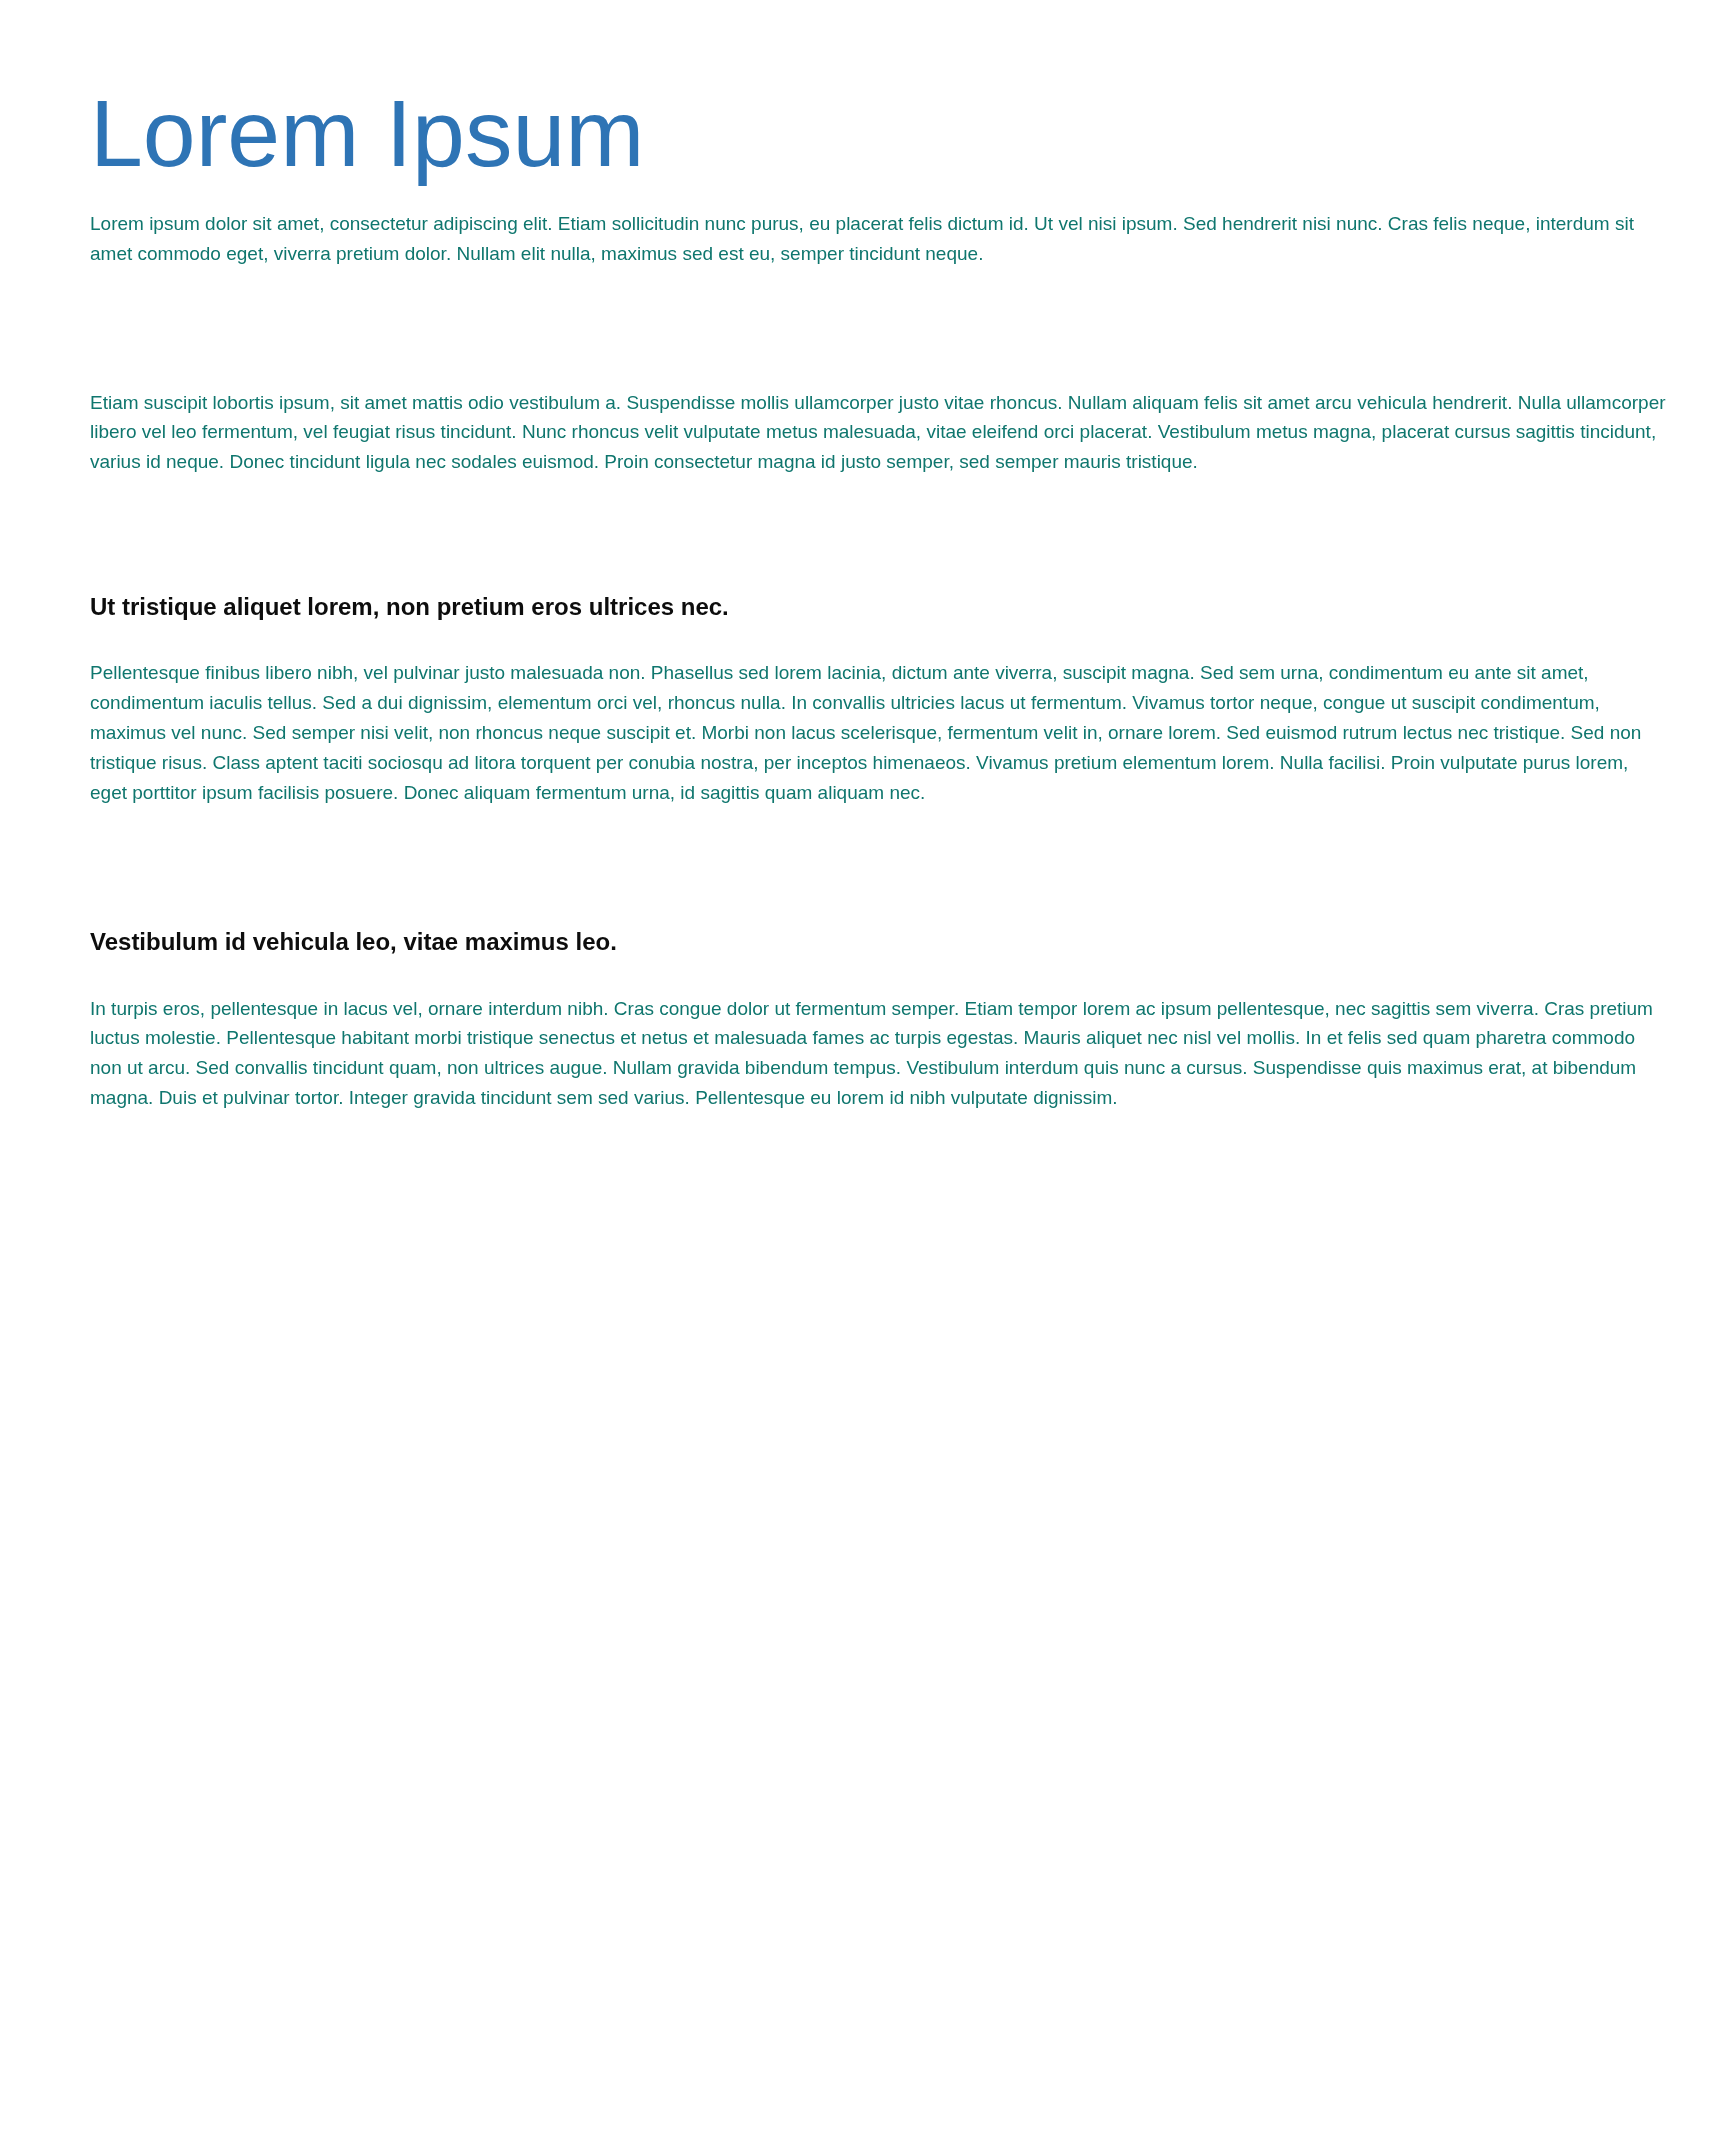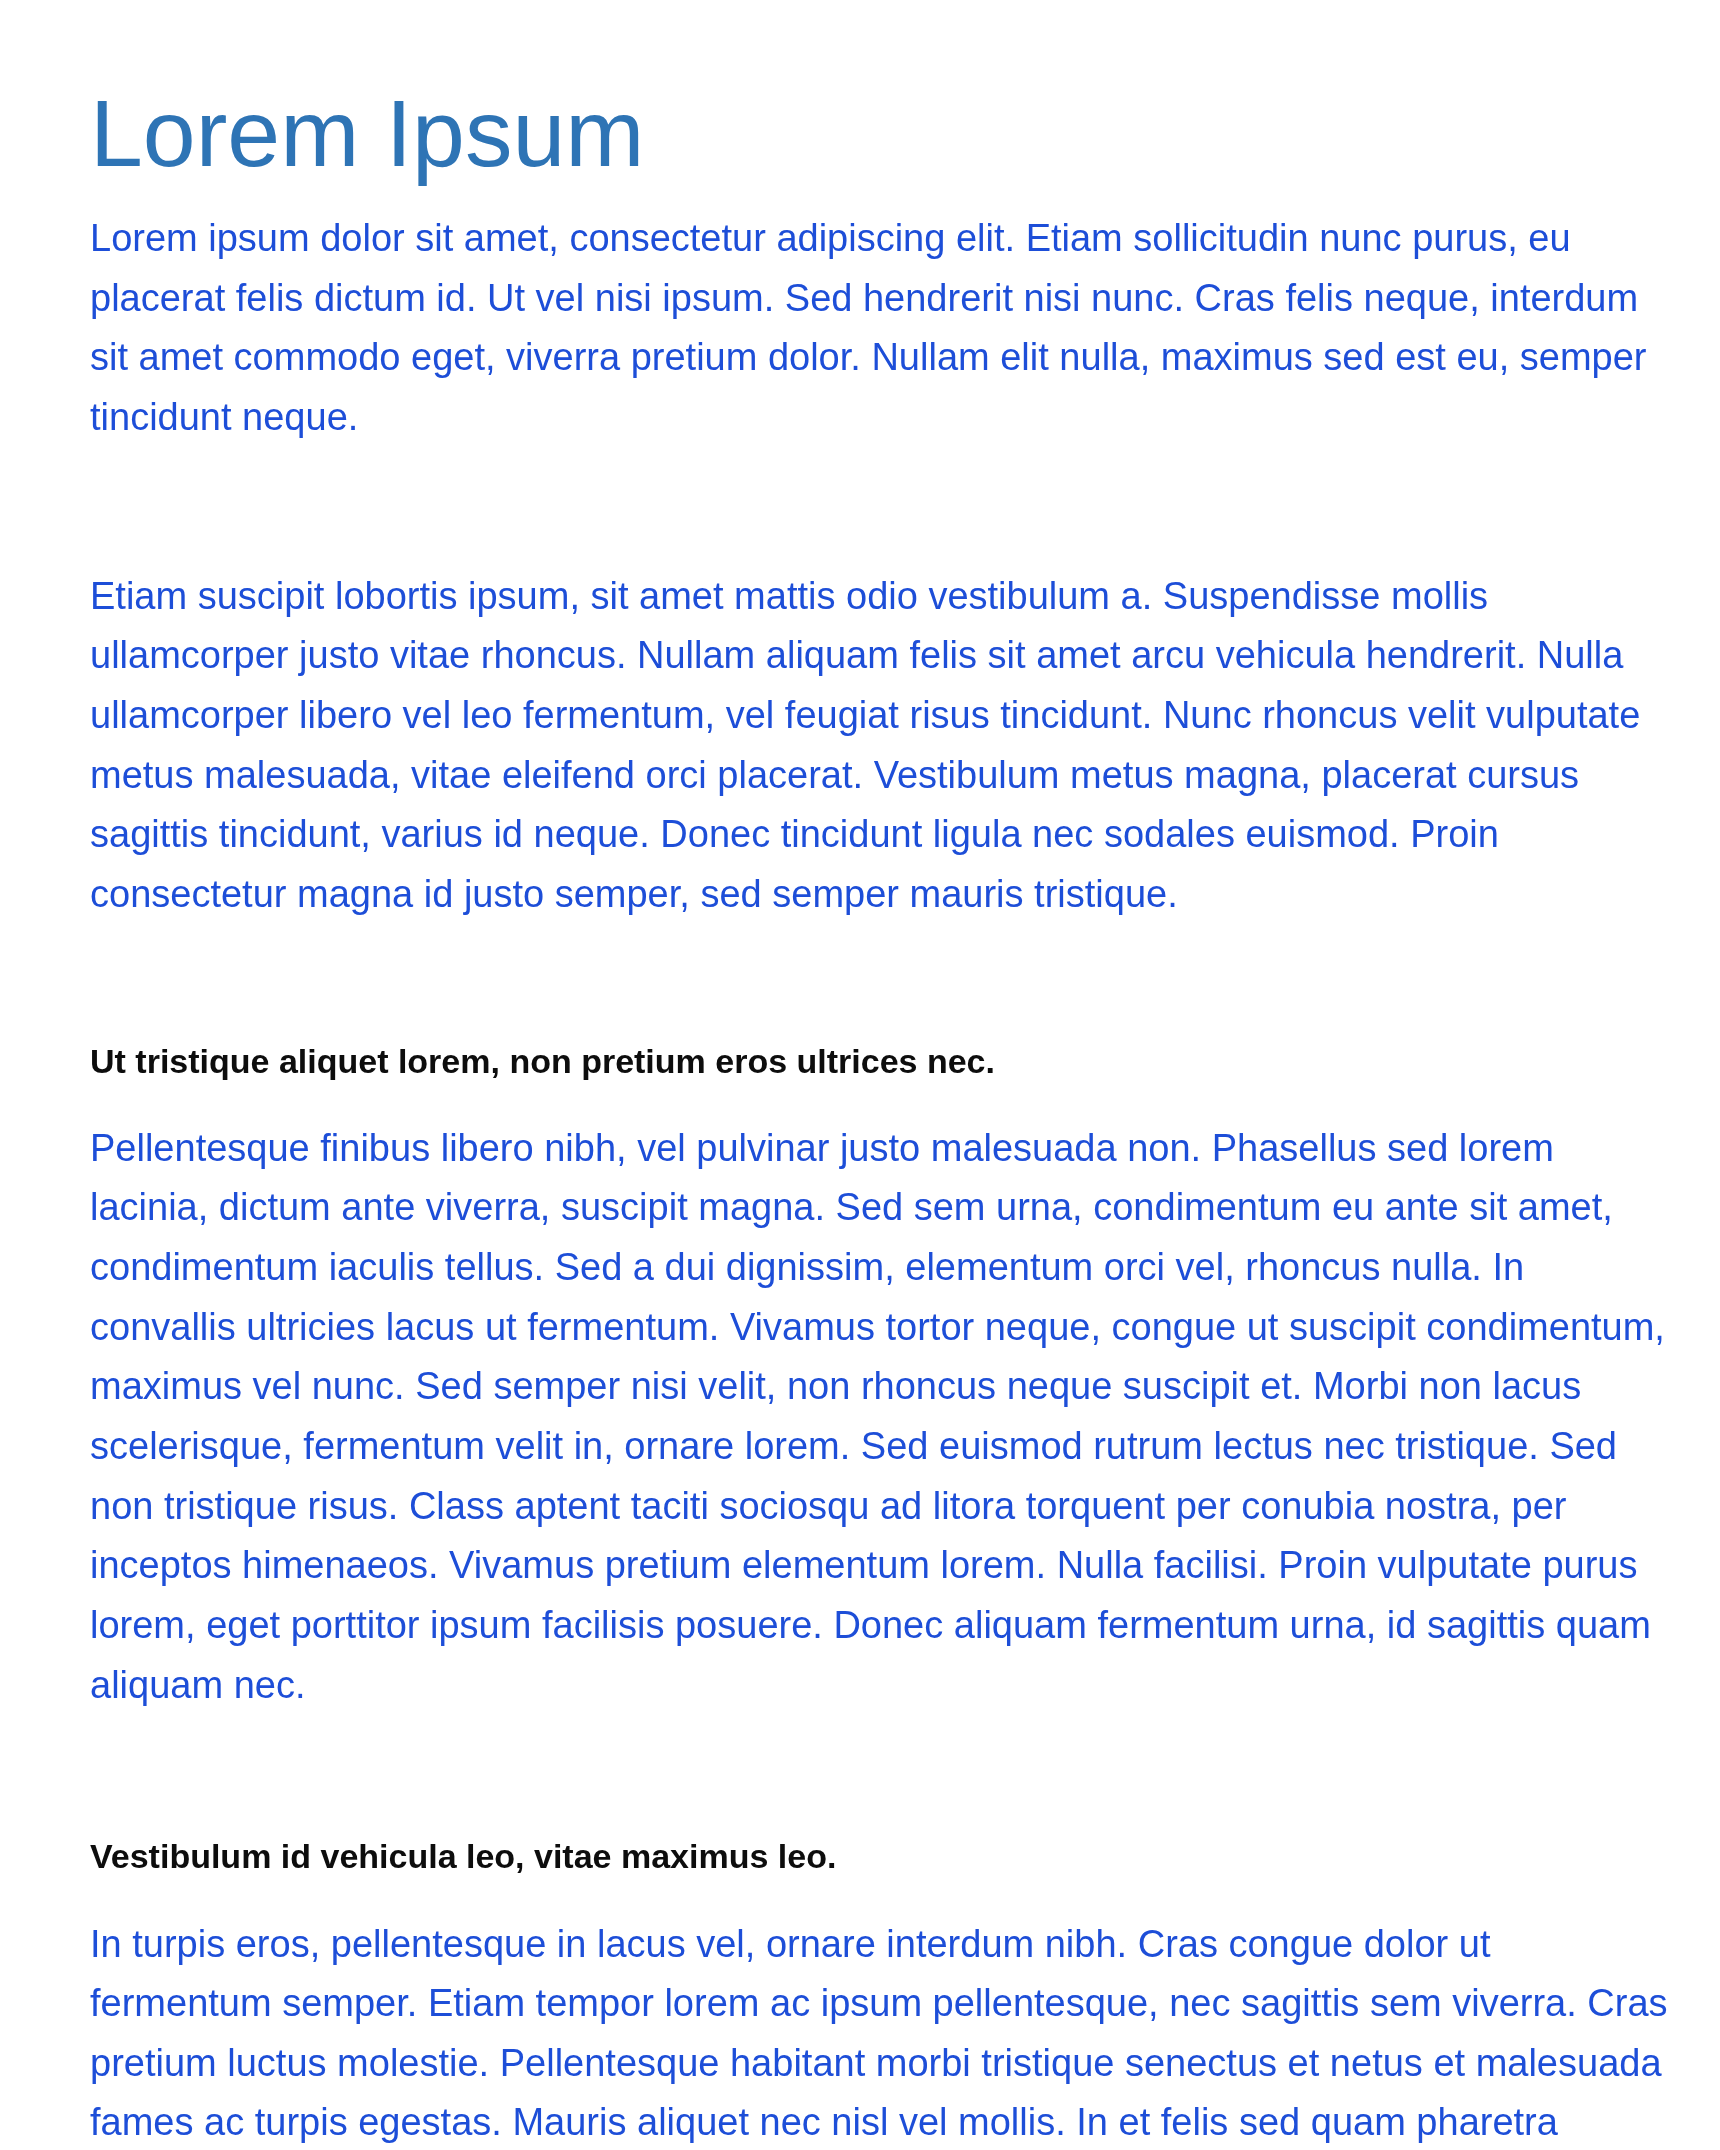--- a/index.html
+++ b/index.html
@@ -29,37 +29,37 @@
   }
   .doc-subtitle {
     font-size: 29px;
     line-height: 1.62;
     color: #7F7F7F;
     letter-spacing: 2.7px;
     margin-bottom: 117px;
     max-width: 1556px;
   }
   .body-par {
-    font-size: 38px;
+    font-size: 19px;
     line-height: 1.57;
-    color: #1d4ed8;
+    color: #0f766e;
     max-width: 1580px;
   }
   .par-1 { margin-bottom: 119px; }
   .quote {
     font-size: 30px;
     line-height: 1.57;
     font-style: italic;
     color: #595959;
     text-align: center;
     margin: 0 141px 45px 117px;
   }
   .par-2 { margin-bottom: 114px; }
   .sub-heading {
-    font-size: 34px;
+    font-size: 24px;
     line-height: 1.3;
     font-weight: 700;
     color: #0d0d0d;
     margin-bottom: 36px;
   }
   .par-3 { margin-bottom: 119px; }
   .par-4 { margin-bottom: 12px; }
 </style>
 </head>
 <body>

